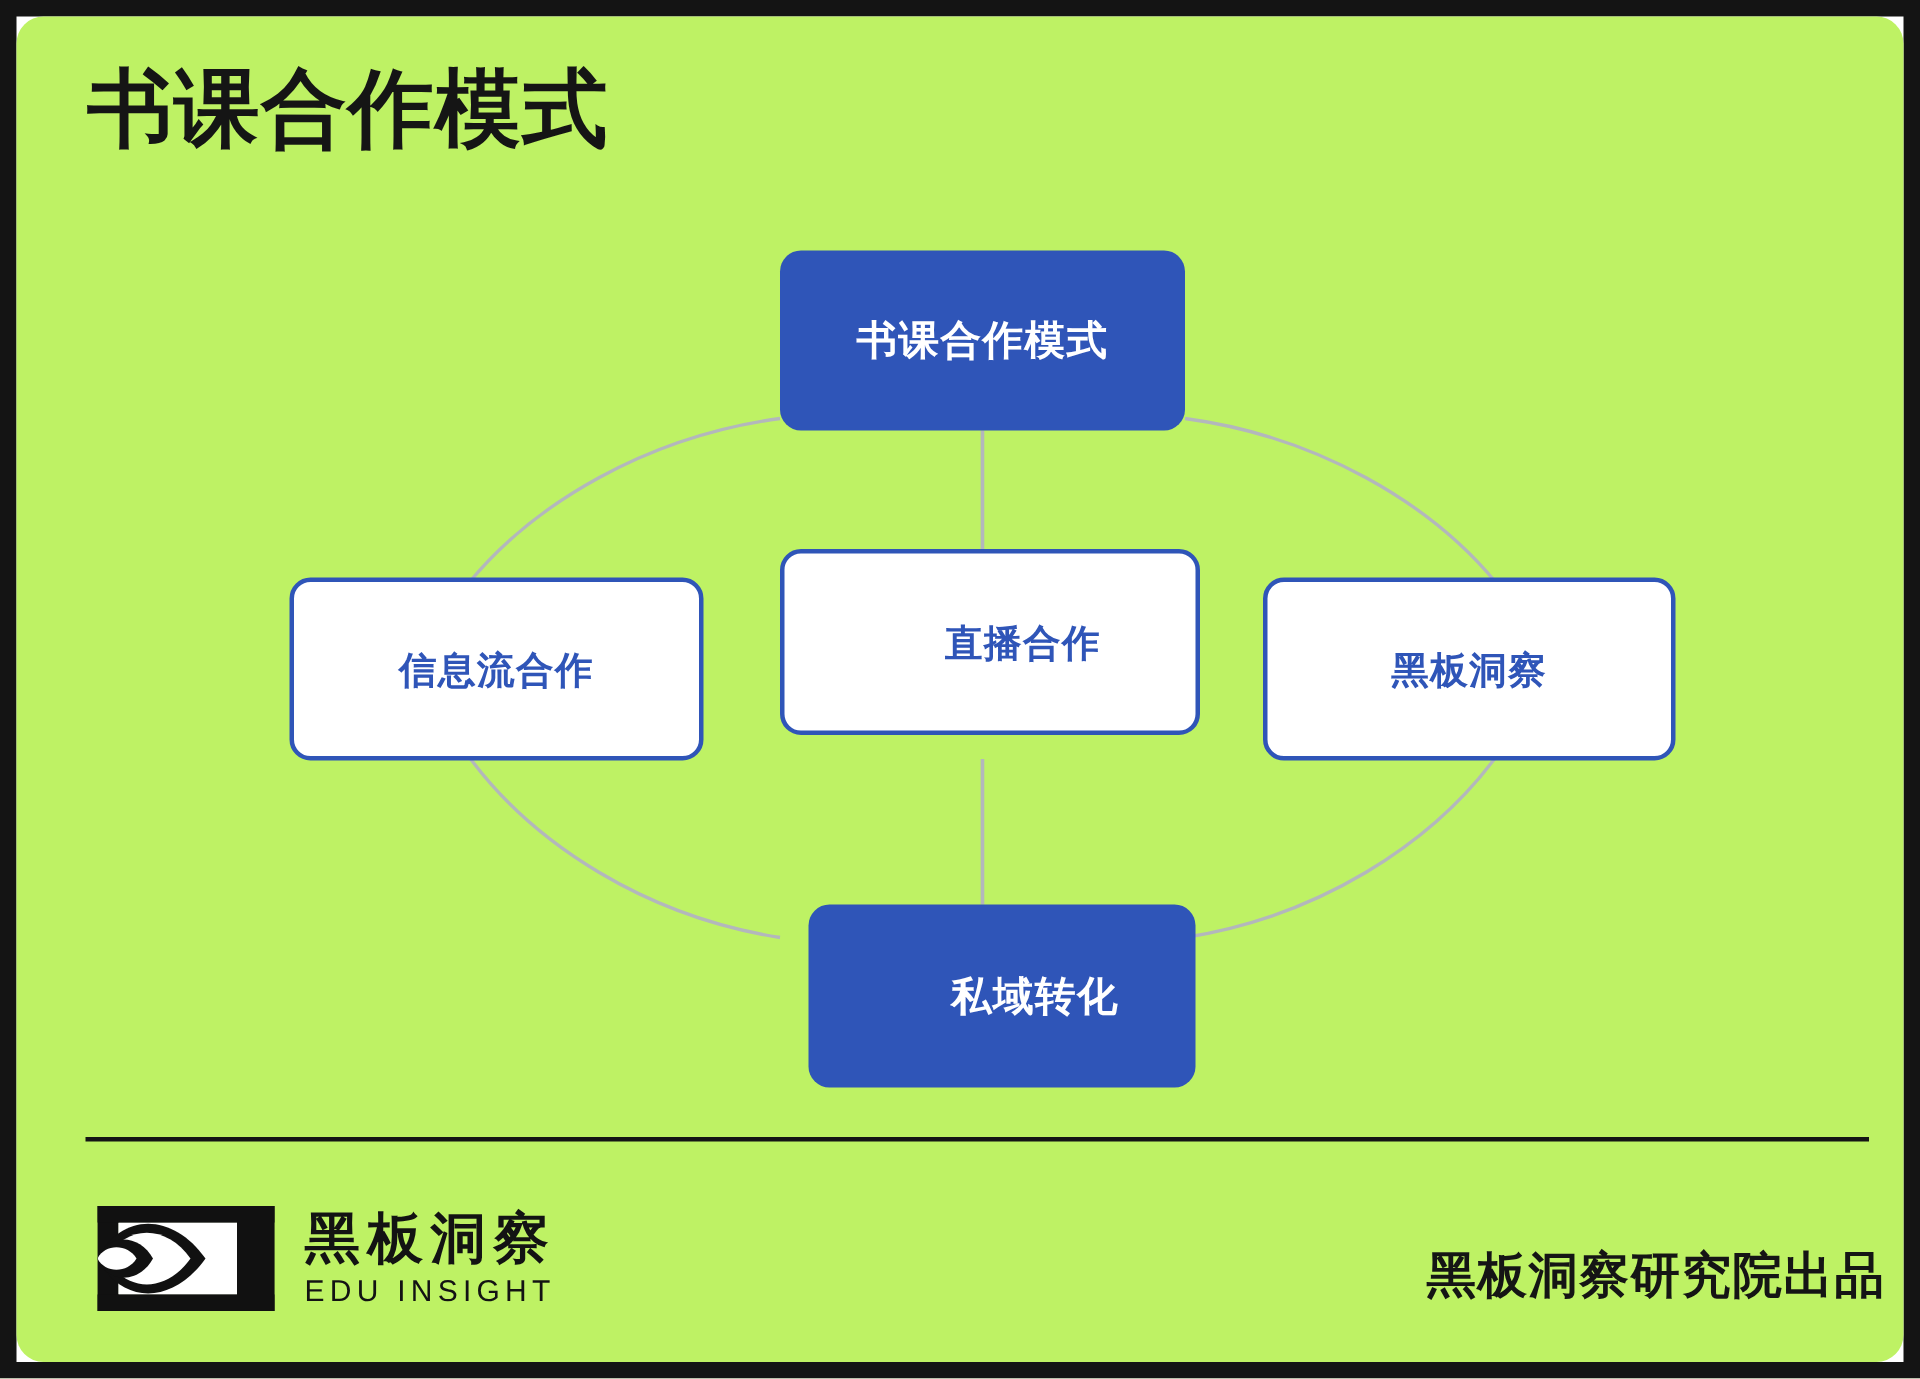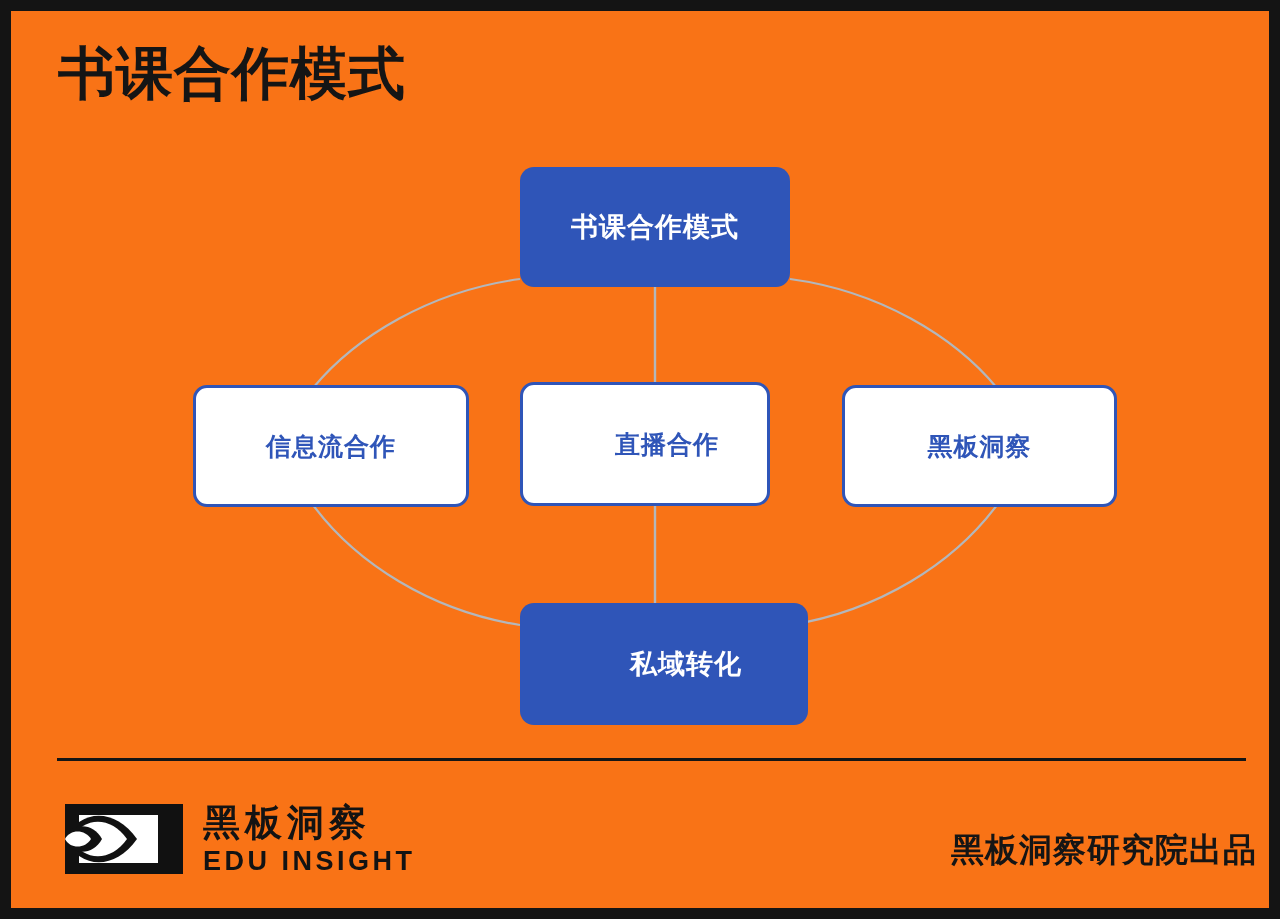--- a/index.html
+++ b/index.html
@@ -21,22 +21,23 @@
     height: 919px;
     box-sizing: border-box;
     border: 11px solid #141414;
     background: #ffffff;
   }
 
   .canvas {
     position: relative;
     width: 100%;
     height: 100%;
-    background: #f97316;
+    background: #bef264;
     overflow: hidden;
+    border-radius: 18px;
   }
 
   
   .page-title {
     position: absolute;
     left: 47px;
     top: 30px;
     font-size: 57px;
     font-weight: bold;
     color: #151515;
@@ -76,23 +77,23 @@
   }
   .node-outline {
     background: #ffffff;
     border: 3px solid #2F55B8;
     color: #2F55B8;
     font-size: 25px;
   }
 
   #node-top      { left: 509px; top: 156px;  width: 270px; height: 120px; }
   #node-left     { left: 182px; top: 374px;  width: 276px; height: 122px; }
-  #node-center   { left: 509px; top: 371px;  width: 250px; height: 124px; padding-left: 44px; }
+  #node-center   { left: 509px; top: 355px;  width: 280px; height: 124px; padding-left: 44px; }
   #node-right    { left: 831px; top: 374px;  width: 275px; height: 122px; }
-  #node-bottom   { left: 509px; top: 592px;  width: 288px; height: 122px; padding-left: 44px; }
+  #node-bottom   { left: 528px; top: 592px;  width: 258px; height: 122px; padding-left: 44px; }
 
   
   .footer-divider {
     position: absolute;
     left: 46px;
     top: 747px;
     width: 1189px;
     height: 3px;
     background: #151515;
   }
@@ -125,22 +126,22 @@
   }
   .brand-cn {
     font-size: 37px;
     font-weight: bold;
     color: #131313;
     letter-spacing: 5px;
     line-height: 1.05;
   }
   .brand-en {
     margin-top: 5px;
-    font-size: 27px;
-    font-weight: bold;
+    font-size: 20px;
+    font-weight: normal;
     color: #131313;
     letter-spacing: 3.5px;
     line-height: 1;
   }
 
   .footer-credit {
     position: absolute;
     right: 34px;
     top: 42px;
     font-size: 33px;

